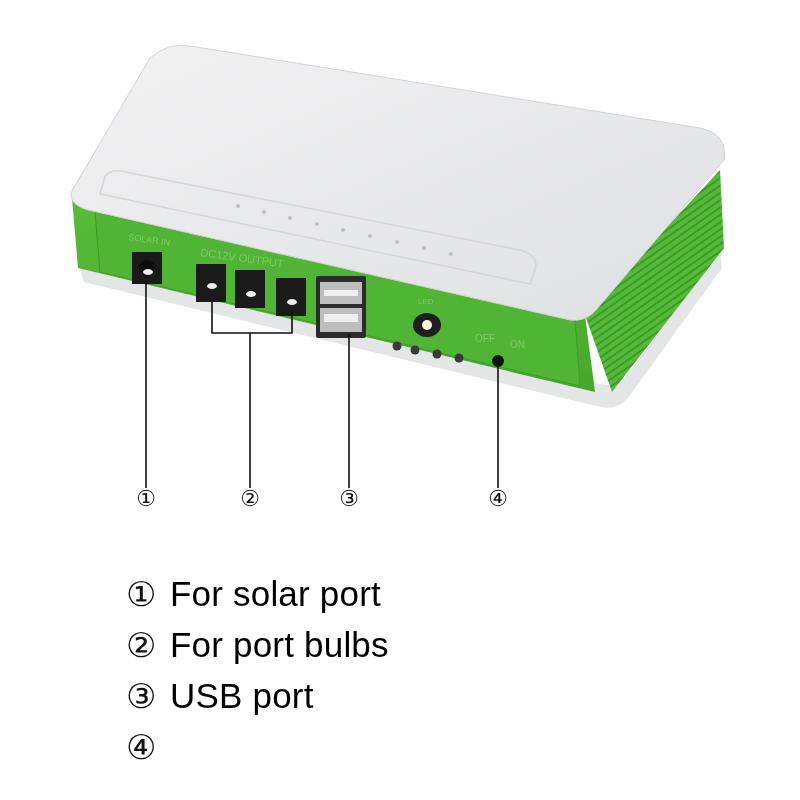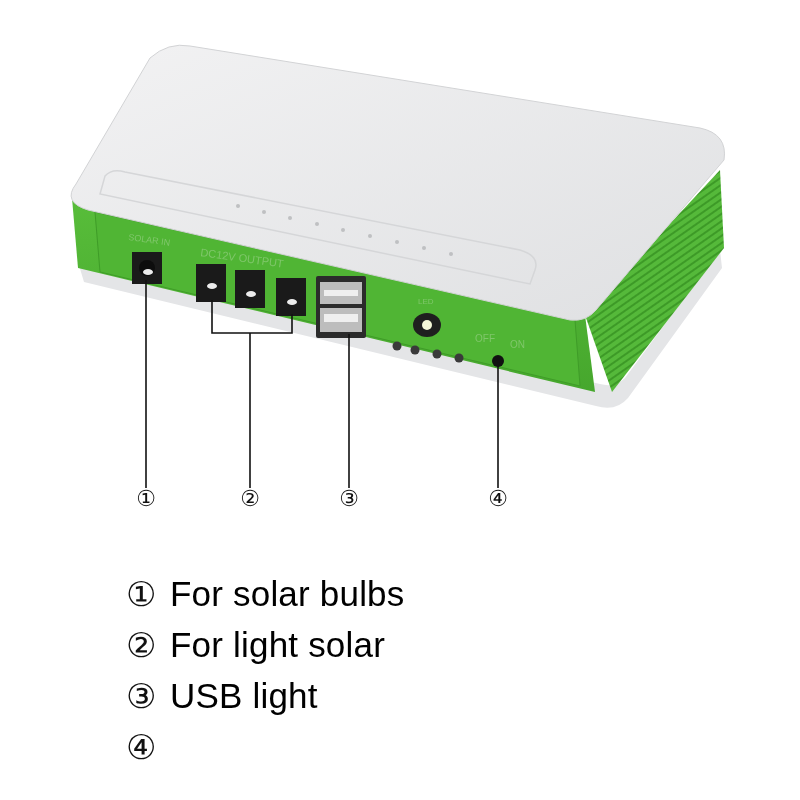--- a/index.html
+++ b/index.html
@@ -113,27 +113,27 @@
   </svg>
 
   <div class="callout-num" style="left:131px;">①</div>
   <div class="callout-num" style="left:235px;">②</div>
   <div class="callout-num" style="left:334px;">③</div>
   <div class="callout-num" style="left:483px;">④</div>
 
   <div class="legend">
     <div class="legend-row">
       <span class="legend-num">①</span>
-      <span class="legend-text">For solar bulbs</span>
+      <span class="legend-text">For solar port</span>
     </div>
     <div class="legend-row">
       <span class="legend-num">②</span>
-      <span class="legend-text">For light solar</span>
+      <span class="legend-text">For port bulbs</span>
     </div>
     <div class="legend-row">
       <span class="legend-num">③</span>
-      <span class="legend-text">USB light</span>
+      <span class="legend-text">USB port</span>
     </div>
     <div class="legend-row">
       <span class="legend-num">④</span>
     </div>
   </div>
 </div>
 
 </body></html>

